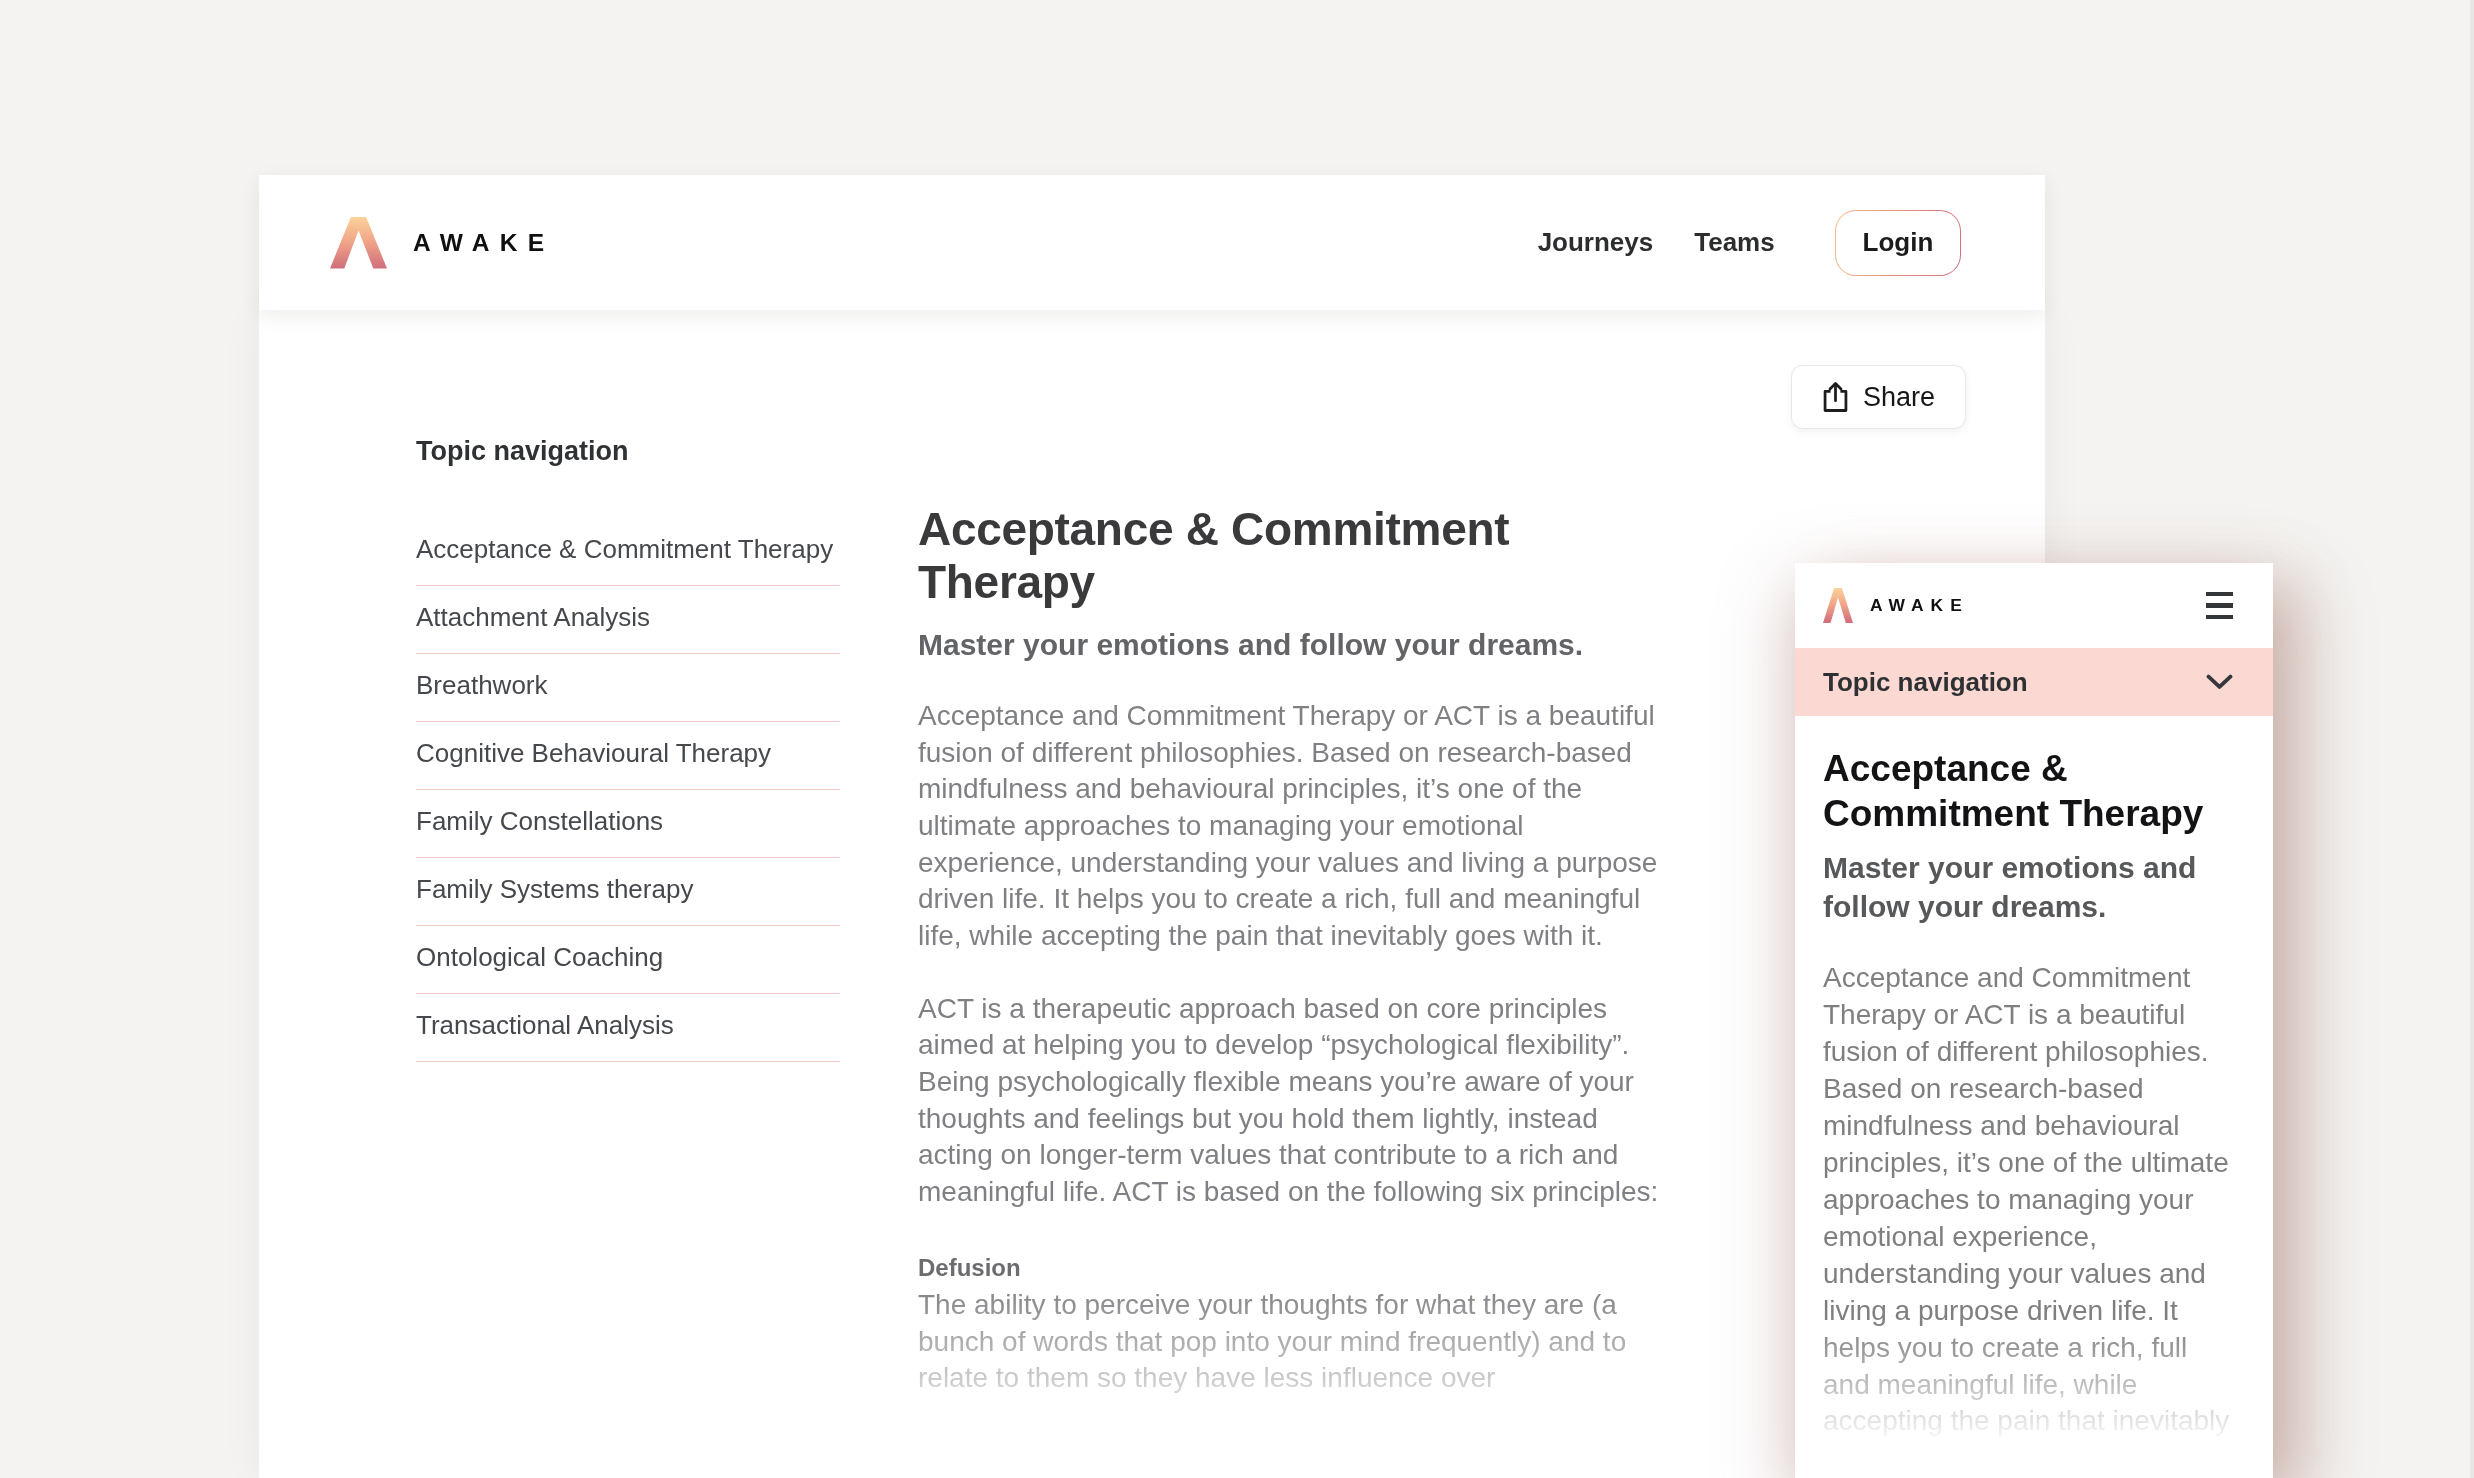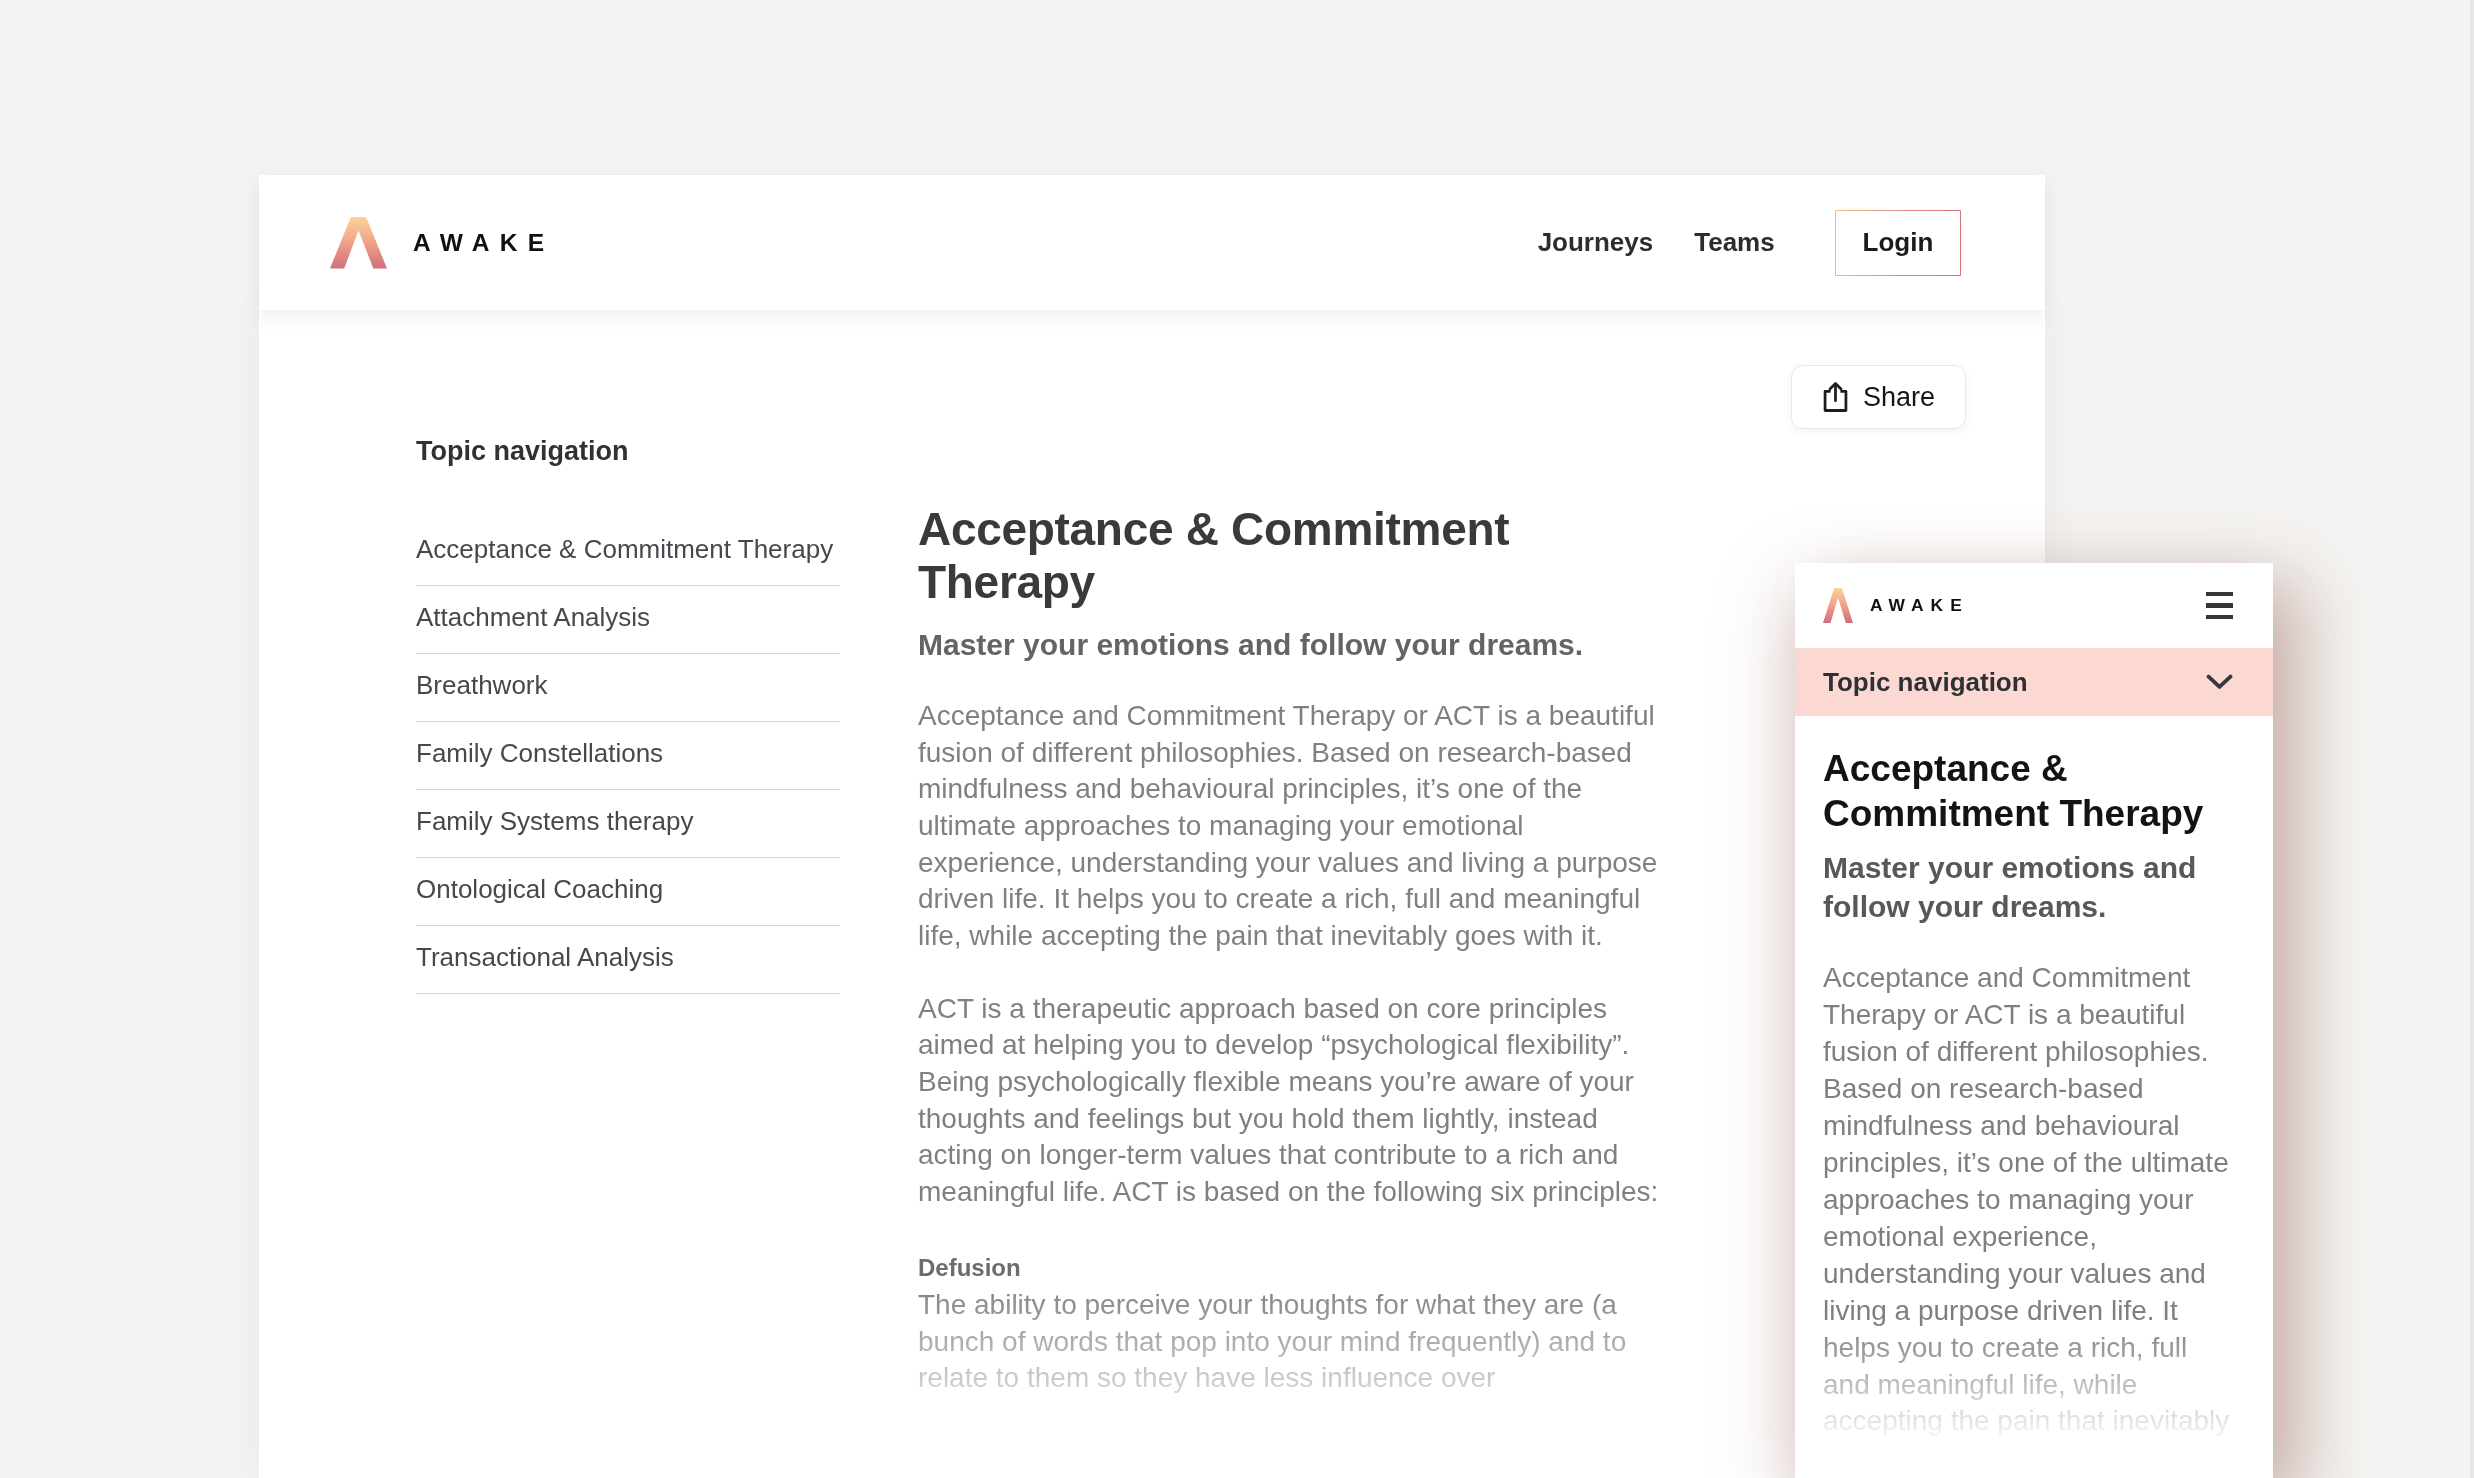--- a/index.html
+++ b/index.html
@@ -21,21 +21,21 @@
   .brand{display:flex;align-items:center;gap:26px;cursor:pointer;}
   .logo-a{
     width:57px;height:52px;display:inline-block;
     background:linear-gradient(180deg,#fcd29a 0%,#f0a488 48%,#cf6d7c 100%);
     clip-path:polygon(37% 0,63% 0,100% 100%,76% 100%,50% 27%,25% 100%,0 100%);
   }
   .brand-word{font-size:24.5px;font-weight:700;letter-spacing:10.3px;color:#101013;}
   .desk-nav{display:flex;align-items:center;gap:41px;}
   .nav-link{font-size:26px;font-weight:700;color:#2b2d2f;cursor:pointer;}
   .login-btn{
-    margin-left:19.3px;min-width:126px;height:66px;border-radius:1px;
+    margin-left:19.3px;min-width:126px;height:66px;border-radius:21px;
     border:1.9px solid transparent;cursor:pointer;
     background:linear-gradient(#fff,#fff) padding-box,
                linear-gradient(100deg,#f3bd8a 0%,#e08a82 55%,#d46f7c 100%) border-box;
     font-family:"Liberation Sans",sans-serif;
     font-size:26px;font-weight:700;color:#1b1b1e;
     display:flex;align-items:center;justify-content:center;
   }
 
   .desktop-body{
     position:absolute;left:259px;top:310px;width:1786px;bottom:0;
@@ -133,20 +133,21 @@
       </svg>
       <span>Share</span>
     </button>
 
     <aside class="sidebar">
       <div class="sidebar-title">Topic navigation</div>
       <ul class="sidebar-list">
         <li>Acceptance &amp; Commitment Therapy</li>
         <li>Attachment Analysis</li>
         <li>Breathwork</li>
+        <li>Cognitive Behavioural Therapy</li>
         <li>Family Constellations</li>
         <li>Family Systems therapy</li>
         <li>Ontological Coaching</li>
         <li>Transactional Analysis</li>
       </ul>
     </aside>
 
     <article class="article">
       <h1>Acceptance &amp; Commitment Therapy</h1>
       <p class="subtitle">Master your emotions and follow your dreams.</p>

